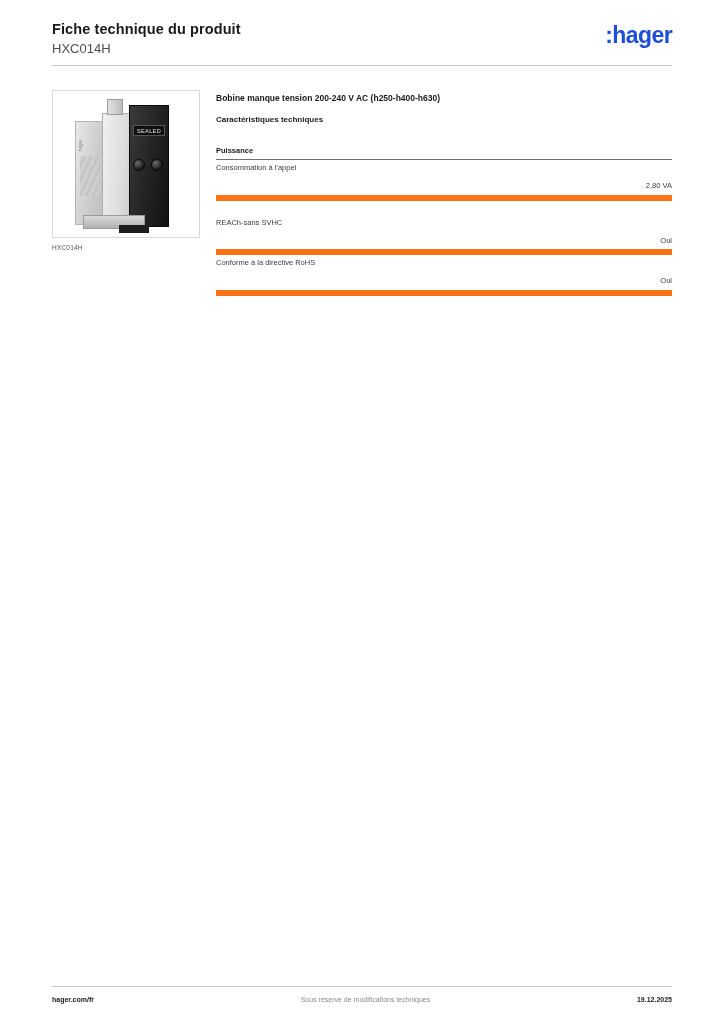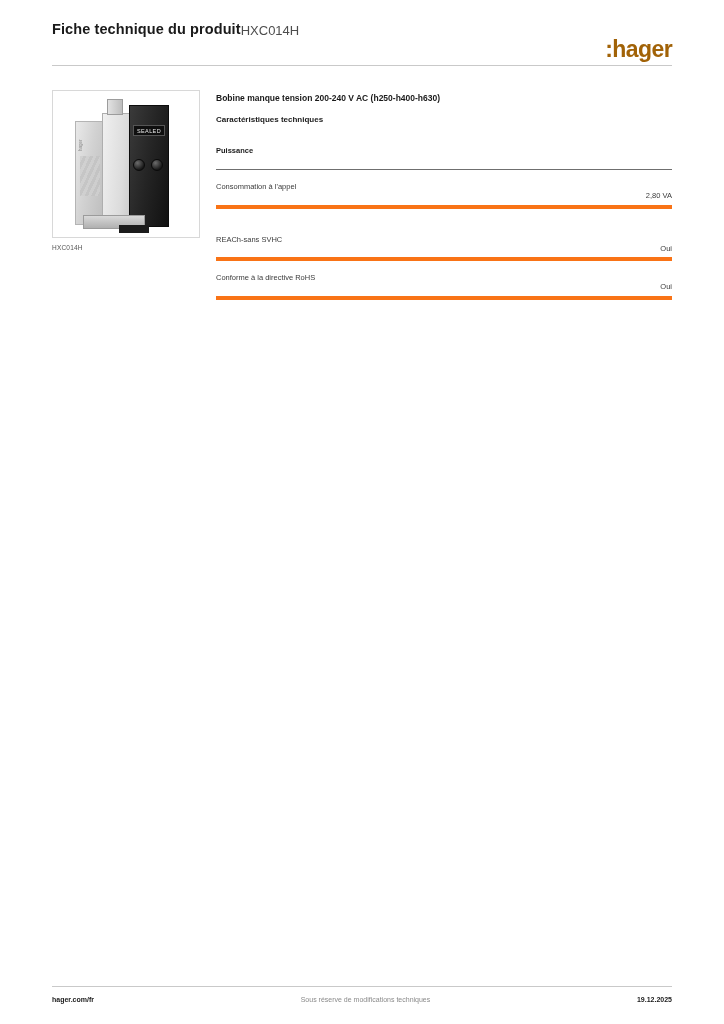--- a/index.html
+++ b/index.html
@@ -22,42 +22,42 @@
   .header {
     position: absolute;
     left: 52px;
     top: 20px;
     width: 620px;
     height: 44px;
     display: flex;
     align-items: flex-start;
     justify-content: space-between;
   }
-  .header-titles { display: flex; }
+  .header-titles { display: flex; flex-direction: column; }
   .doc-title {
     font-size: 14.5px;
     font-weight: bold;
     color: #1a1a1a;
     letter-spacing: 0.1px;
     line-height: 18px;
   }
   .doc-subtitle {
     font-size: 13px;
     font-weight: normal;
     color: #4d4d4d;
     line-height: 17px;
     margin-top: 2px;
   }
   .logo {
     font-size: 23px;
     font-weight: bold;
-    color: #a16207;
+    color: #1d4ed8;
     letter-spacing: -0.6px;
     line-height: 26px;
-    margin-top: 16px;
+    margin-top: 2px;
   }
   .header-rule {
     position: absolute;
     left: 52px;
     top: 65px;
     width: 620px;
     height: 1px;
     background: #c9c9c9;
   }
 
@@ -159,32 +159,32 @@
     font-weight: bold;
     color: #1a1a1a;
     line-height: 12px;
     margin-bottom: 19px;
   }
   .group { margin-bottom: 14px; }
   .group-head {
     font-size: 7.5px;
     font-weight: bold;
     color: #1a1a1a;
-    padding-bottom: 13px;
+    padding-bottom: 3px;
     border-bottom: 1px solid #6f6f6f;
     line-height: 11px;
   }
   .row {
     display: flex;
     justify-content: space-between;
-    align-items: center;
+    align-items: flex-start;
     font-size: 7.5px;
     color: #3b3b3b;
     padding: 3px 0 3.5px 0;
-    border-bottom: 4px solid #f97316;
+    border-bottom: 6px solid #f97316;
     line-height: 10px;
   }
   .row .label { text-align: left; }
   .row .value { text-align: right; white-space: nowrap; margin-top: 18px; }
 
   
   .footer-rule {
     position: absolute;
     left: 52px;
     top: 986px;

